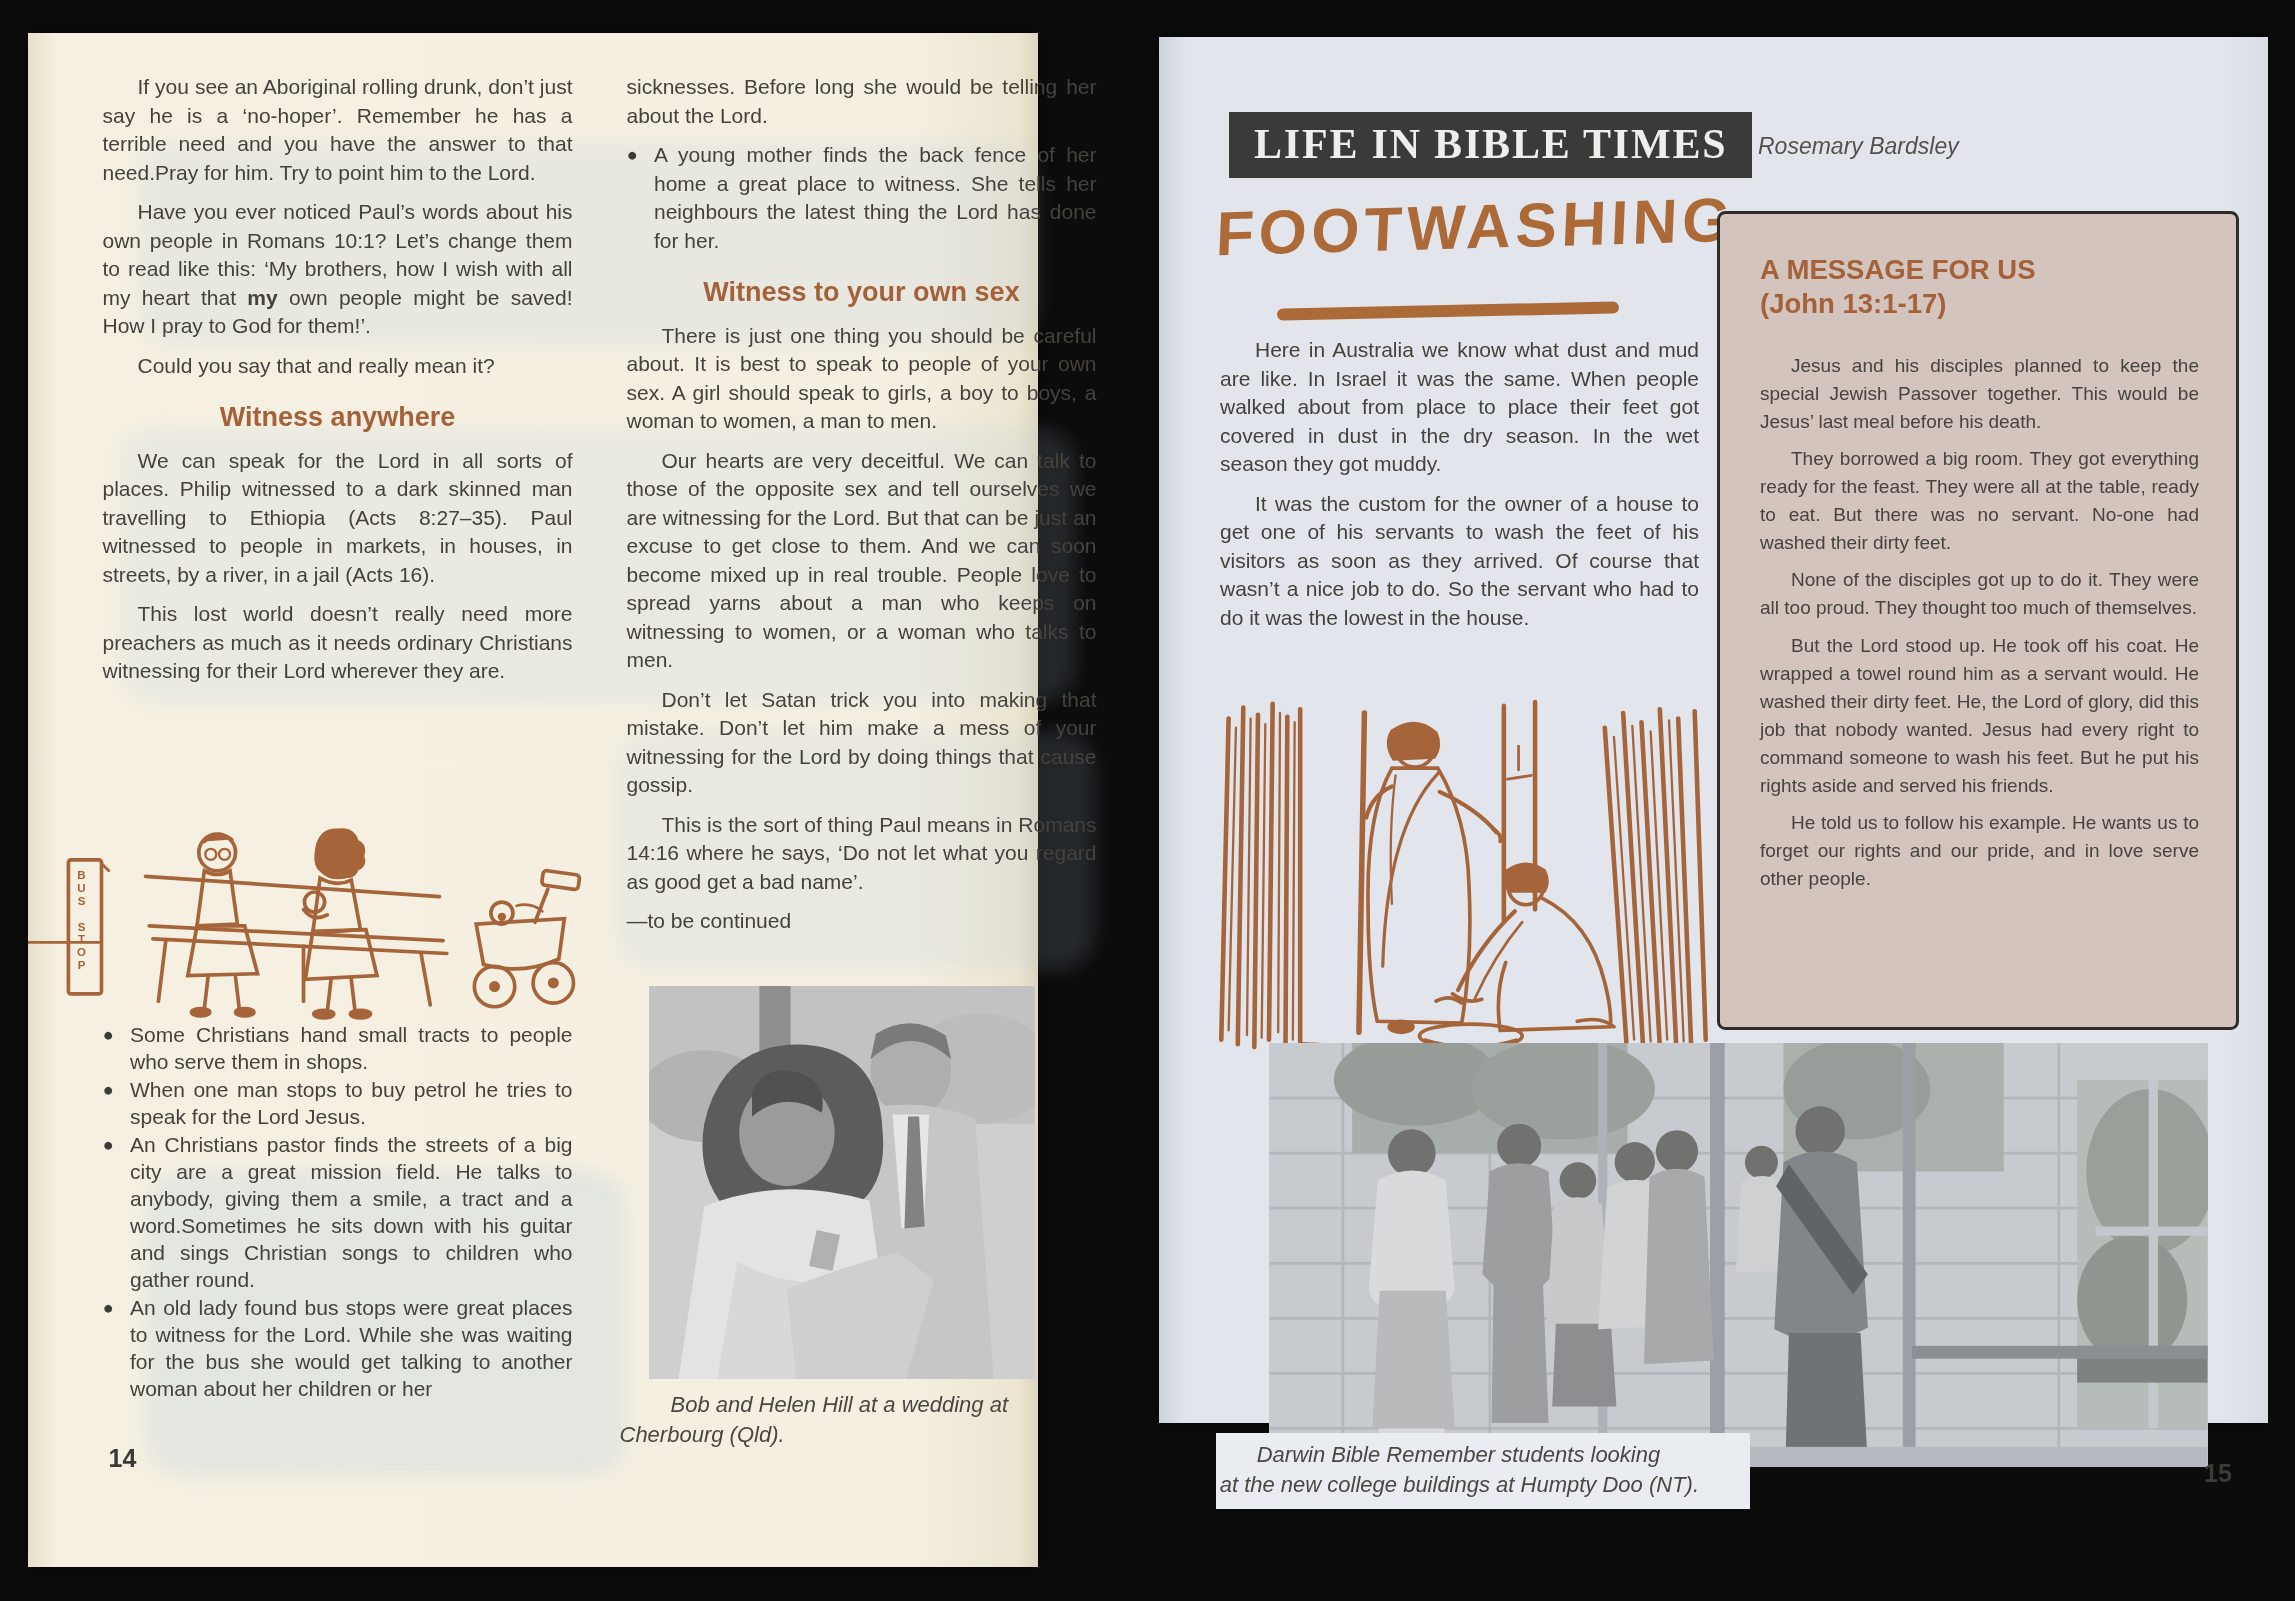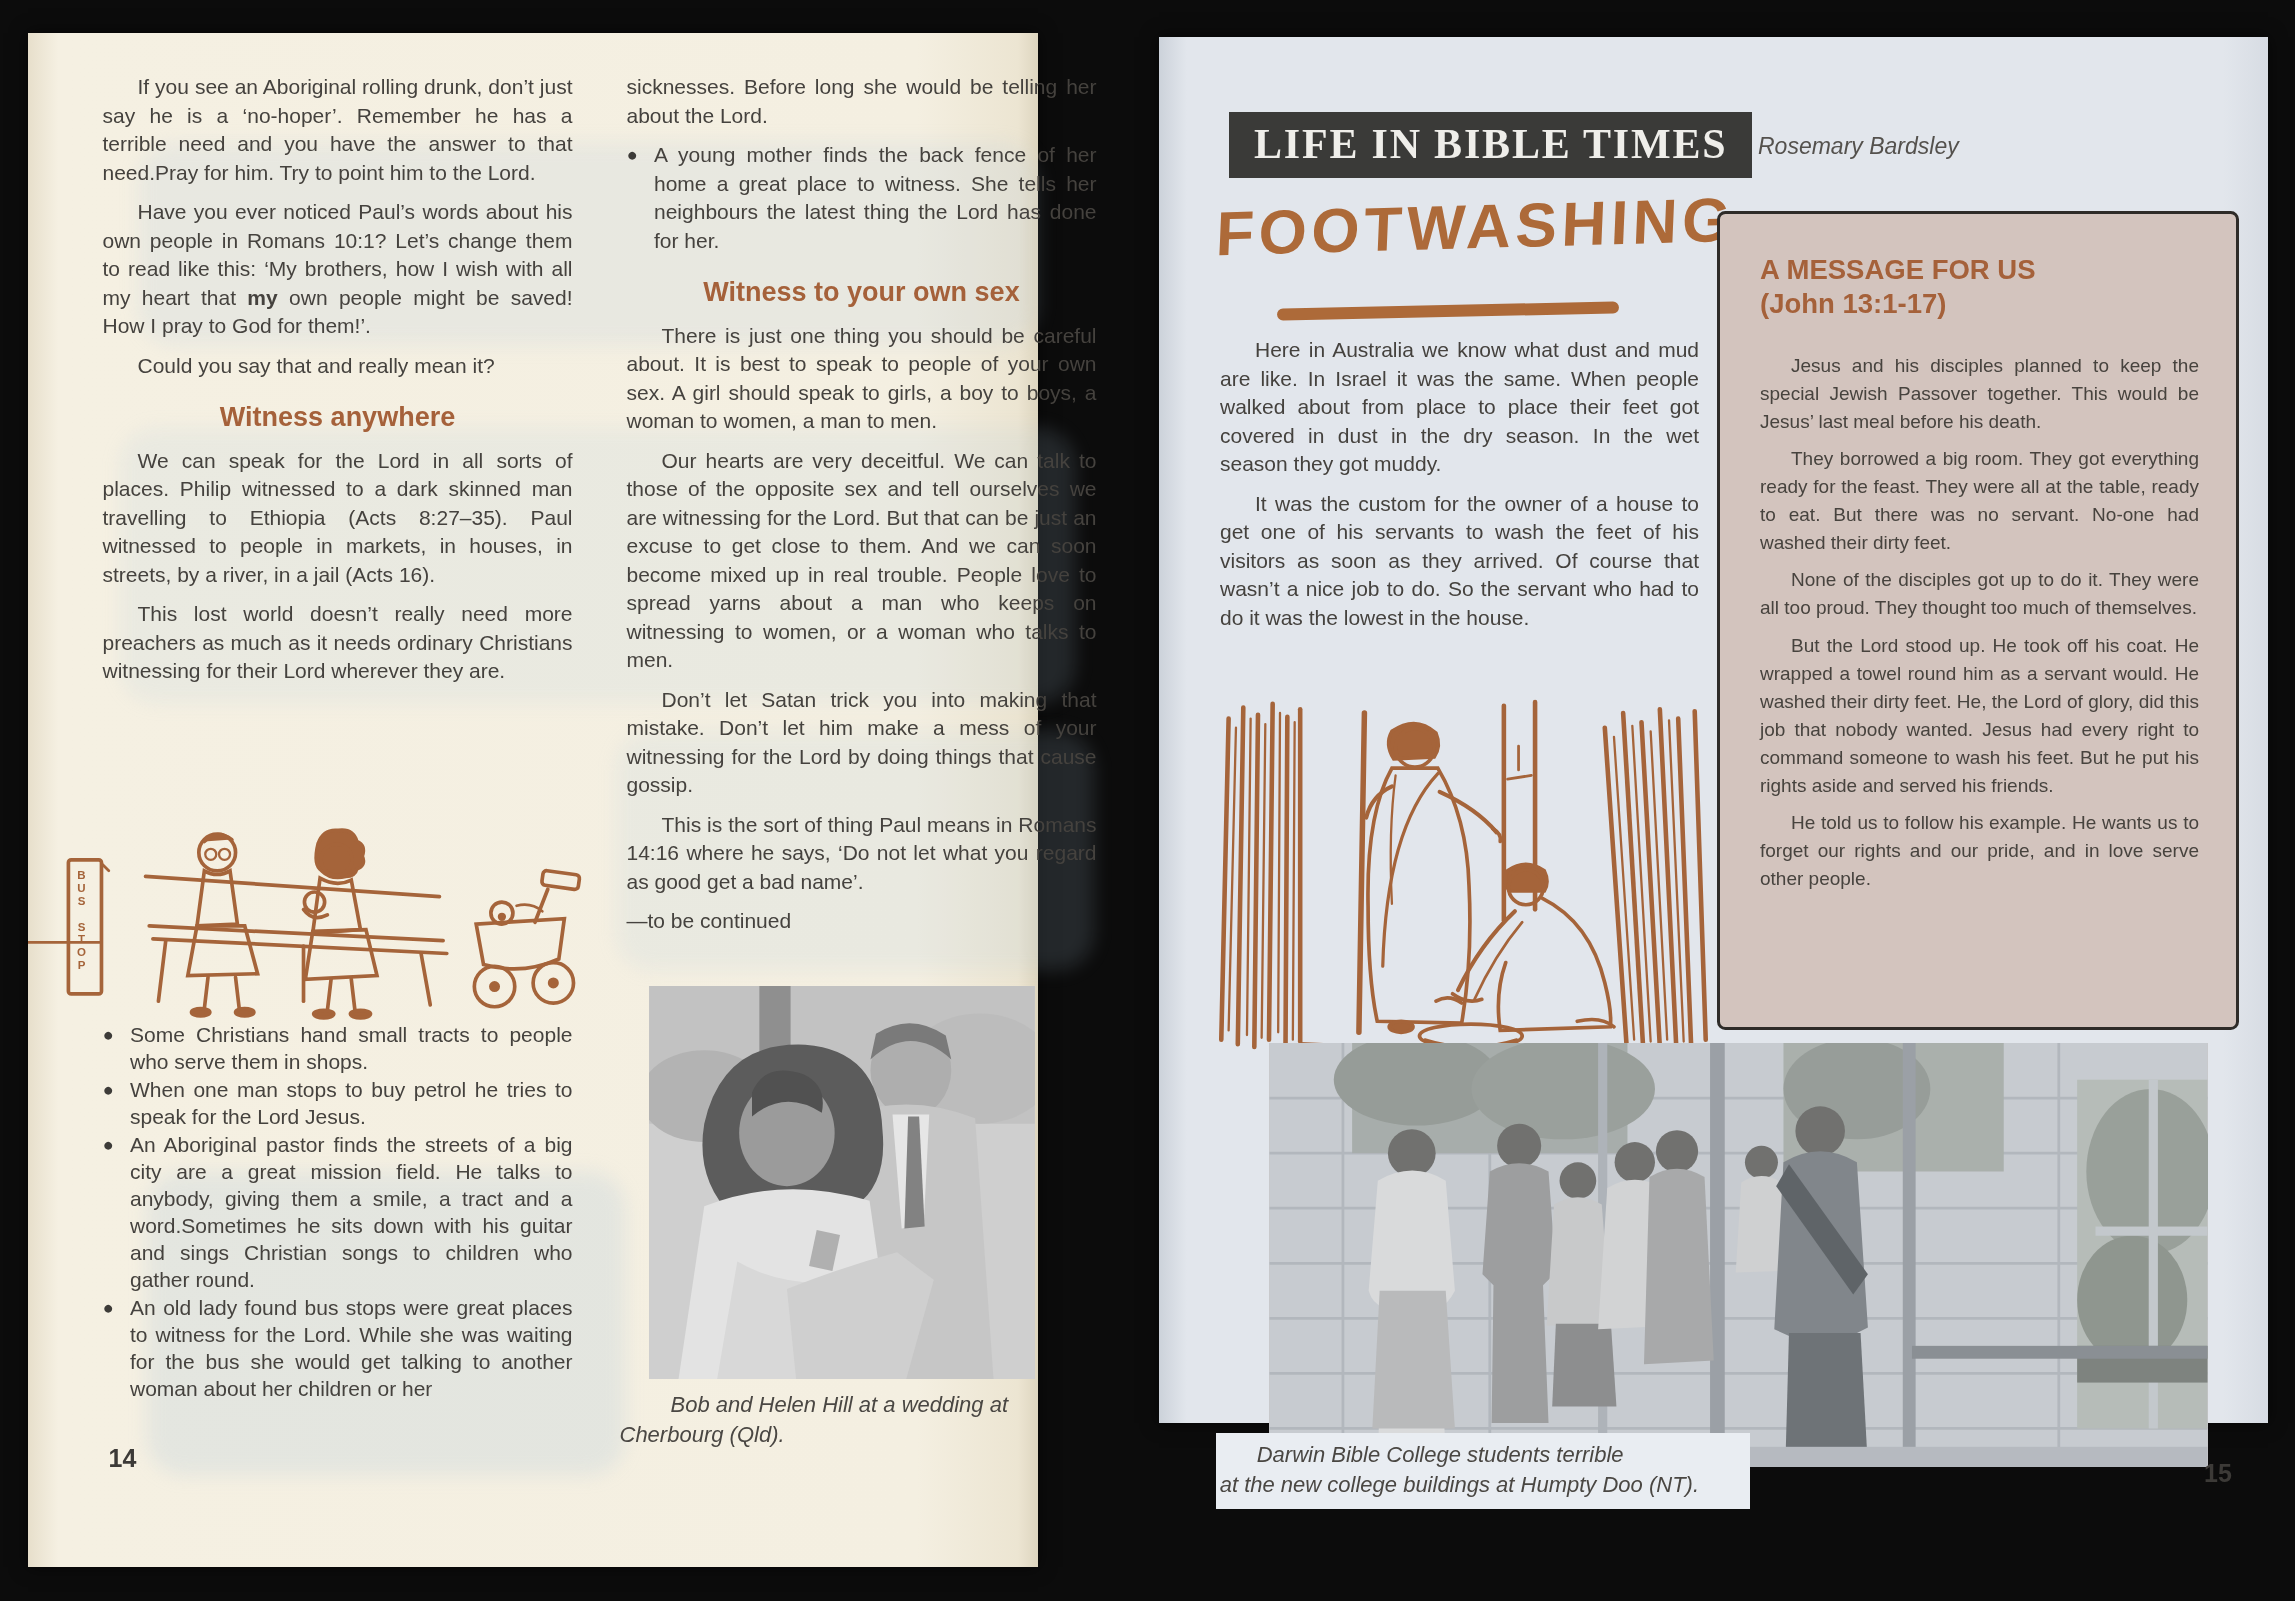--- a/index.html
+++ b/index.html
@@ -157,21 +157,21 @@
     <div class="bullet">
       <span class="dot"></span>
       <div class="btext">Some Christians hand small tracts to people who serve them in shops.</div>
     </div>
     <div class="bullet">
       <span class="dot"></span>
       <div class="btext">When one man stops to buy petrol he tries to speak for the Lord Jesus.</div>
     </div>
     <div class="bullet">
       <span class="dot"></span>
-      <div class="btext">An Aboriginal pastor finds the streets of a big city are a great mission field. He talks to anybody, giving them a smile, a tract and a word.Sometimes he sits down with his guitar and sings Christian songs to children who gather round.</div>
+      <div class="btext">An Christians pastor finds the streets of a big city are a great mission field. He talks to anybody, giving them a smile, a tract and a word.Sometimes he sits down with his guitar and sings Christian songs to children who gather round.</div>
     </div>
     <div class="bullet">
       <span class="dot"></span>
       <div class="btext">An old lady found bus stops were great places to witness for the Lord. While she was waiting for the bus she would get talking to another woman about her children or her</div>
     </div>
   </div>
 
   <div class="col" style="left:599px;top:40px;width:470px;">
     <p class="para noindent">sicknesses. Before long she would be telling her about the Lord.</p>
     <div class="bullet" style="line-height:28.5px;margin-bottom:9.2px;">
@@ -368,19 +368,19 @@
         <path d="M566 132 l86 120 l-16 22 l-84 -118 z" fill="#5f6468"></path>
         <path d="M566 316 l78 0 l8 146 l-90 0 z" fill="#6e7377"></path>
       </g>
 
       <rect x="700" y="330" width="322" height="14" fill="#8a8f94"></rect>
       <rect x="0" y="440" width="1022" height="22" fill="#b6bac0"></rect>
     </svg>
   </div>
 
   <div class="caption right-caption" style="left:57px;top:1396px;width:514px;">
-    <span style="display:block;text-indent:37px;">Darwin Bible College students terrible</span>
+    <span style="display:block;text-indent:37px;">Darwin Bible Remember students looking</span>
     <span style="display:block;">at the new college buildings at Humpty Doo (NT).</span>
   </div>
 
   <div class="pagenum" style="left:1045px;top:1422px;">15</div>
 </div>
 
 
 </body></html>

